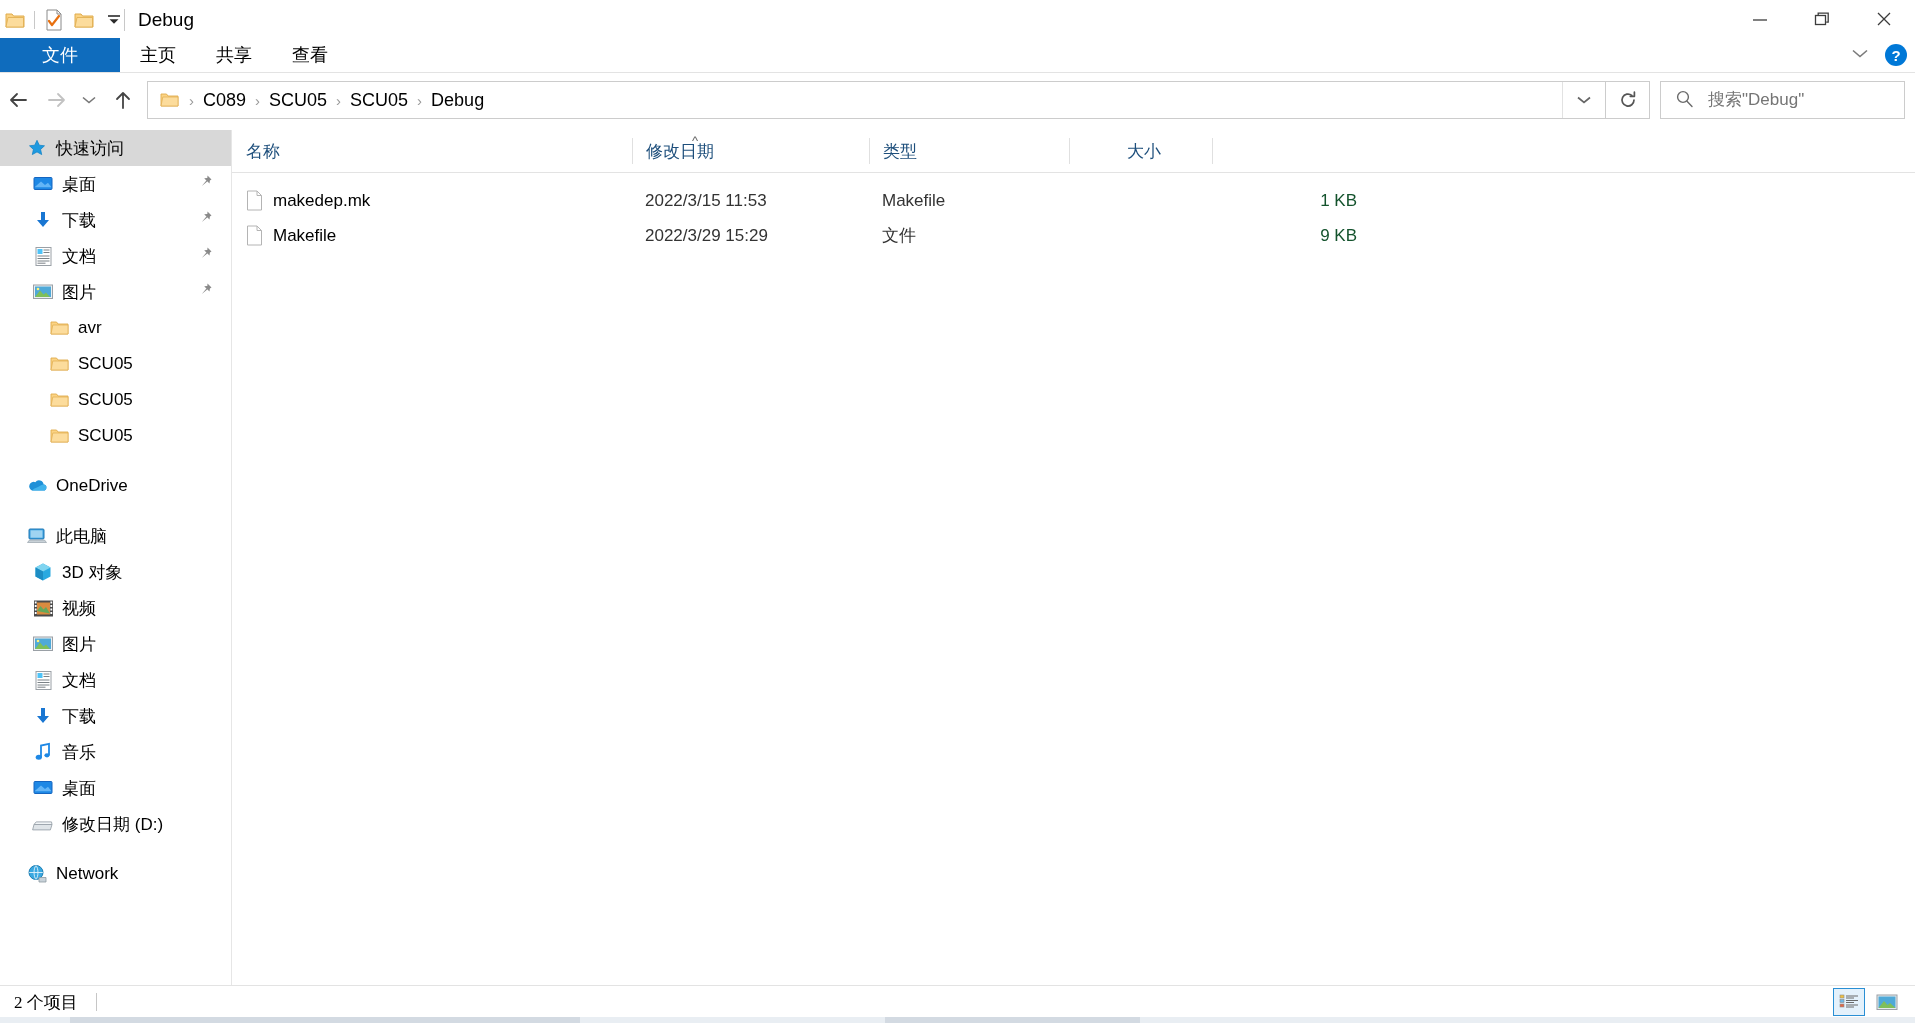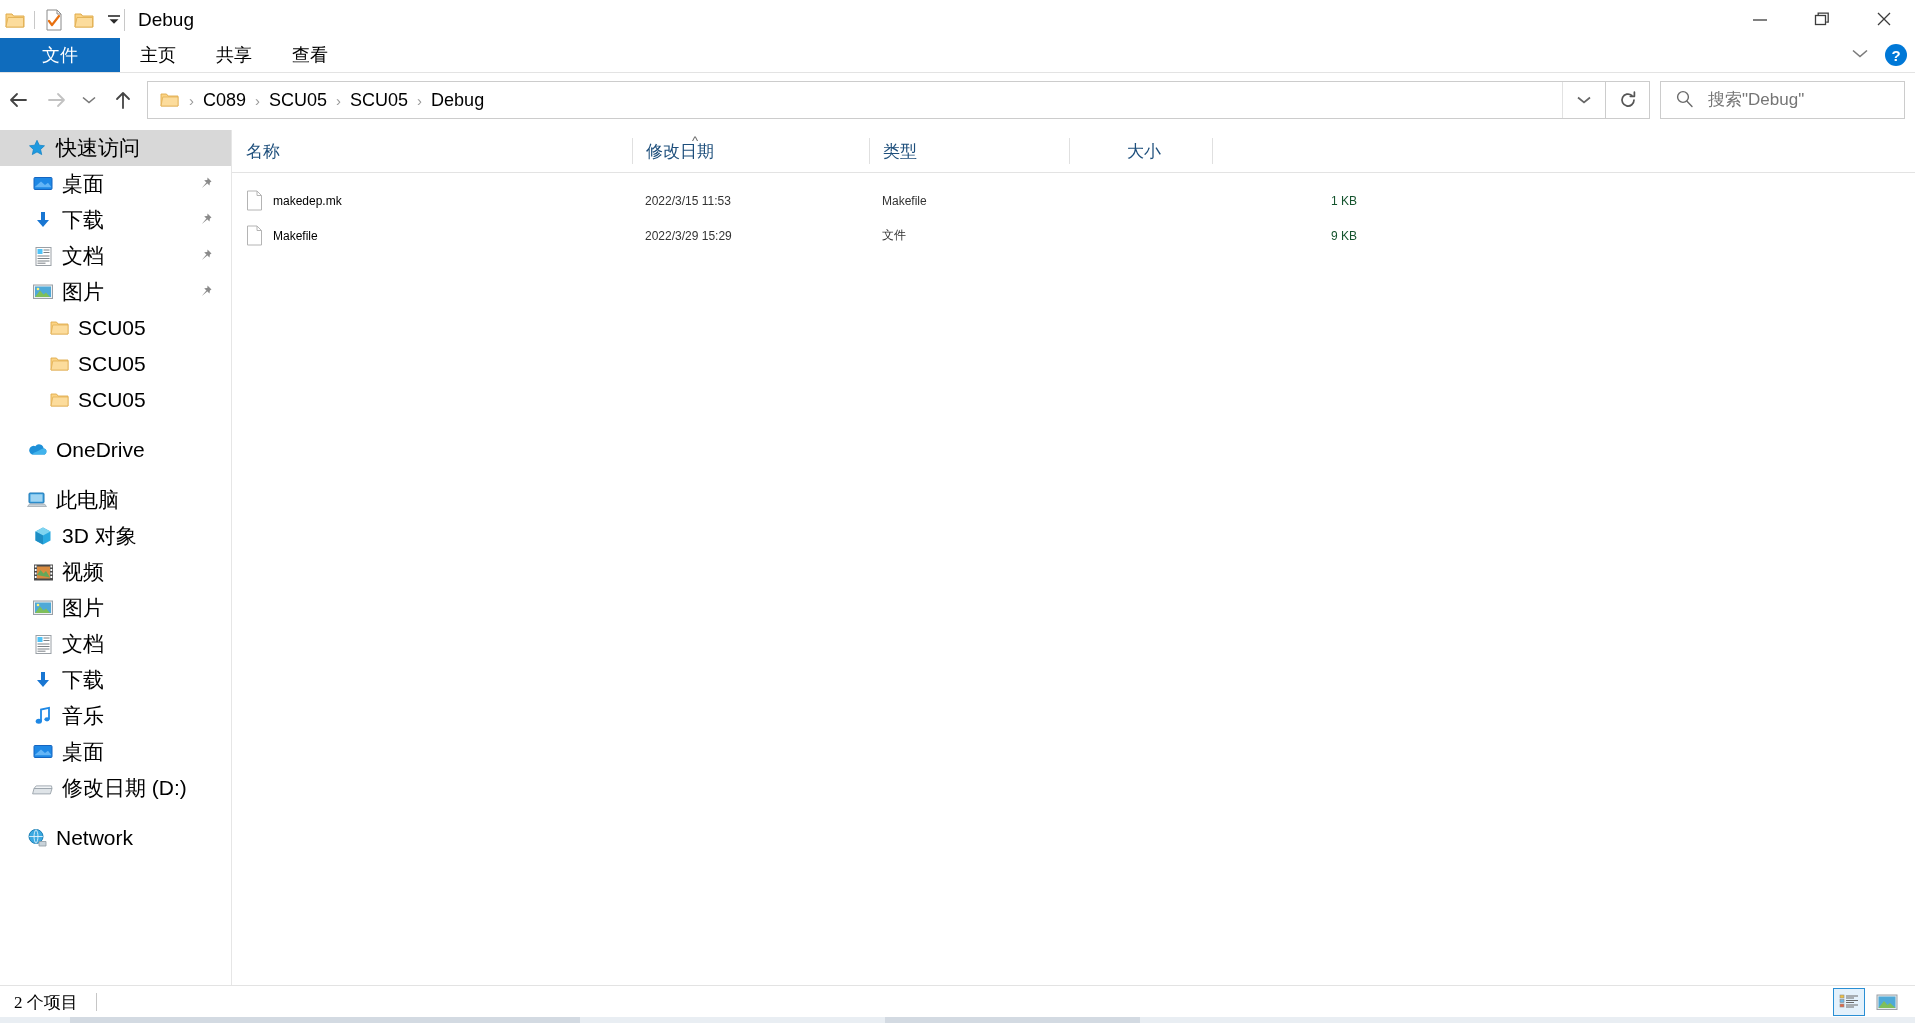--- a/index.html
+++ b/index.html
@@ -50,39 +50,39 @@
   .addr-right{margin-left:auto;display:flex;align-items:center;height:100%;}
   .addr-ico{width:42px;height:36px;display:flex;align-items:center;justify-content:center;border-left:1px solid #e2e2e2;}
   .refreshbtn{width:44px;height:38px;display:flex;align-items:center;justify-content:center;
               border:1px solid #cccccc;border-left:none;box-sizing:border-box;background:#fff;}
   .searchbox{width:245px;height:38px;margin-left:10px;margin-right:10px;border:1px solid #cccccc;background:#fff;
              display:flex;align-items:center;padding-left:14px;box-sizing:border-box;gap:12px;}
   .search-ph{font-size:17px;color:#555;}
 
   
   .sidebar{position:absolute;left:0;top:130px;width:231px;height:855px;background:#fff;overflow:hidden;}
-  .sb-item{height:36px;display:flex;align-items:center;padding-left:8px;box-sizing:border-box;position:relative;font-size:21px;color:#000;}
+  .sb-item{height:36px;display:flex;align-items:center;padding-left:8px;box-sizing:border-box;position:relative;font-size:17px;color:#000;}
   .sb-item.sel{background:#d8d8d8;}
   .sb-ico{width:26px;min-width:26px;height:22px;display:flex;align-items:center;justify-content:center;margin-right:6px;}
   .sb-label{white-space:nowrap;}
   .pin{position:absolute;right:18px;top:50%;transform:translateY(-50%);}
   .indent-0{padding-left:24px;}
   .indent-1{padding-left:30px;}
   .indent-2{padding-left:46px;}
   .gap{height:14px;}
   .sb-divider{width:1px;position:absolute;left:231px;top:130px;height:855px;background:#e6e6e6;}
 
   
   .content{position:absolute;left:232px;top:130px;width:1683px;height:855px;background:#fff;}
   .colhead{position:relative;height:42px;border-bottom:1px solid #e3e3e3;}
   .col{position:absolute;top:0;height:42px;display:flex;align-items:center;font-size:17px;color:#1e4f7c;}
   .col .cl{padding-left:14px;}
   .col-sep{position:absolute;top:8px;width:1px;height:26px;background:#e0e0e0;}
   .sortcaret{position:absolute;left:460px;top:3px;color:#666;font-size:13px;}
-  .row{position:relative;height:33px;display:flex;align-items:center;font-size:12px;color:#000;}
+  .row{position:relative;height:33px;display:flex;align-items:center;font-size:17px;color:#000;}
   .cell{position:absolute;display:flex;align-items:center;white-space:nowrap;}
   .cell.name{left:14px;gap:10px;}
   .cell.date{left:413px;color:#333;}
   .cell.type{left:650px;color:#333;}
   .cell.size{left:1020px;width:105px;justify-content:flex-end;color:#14532d;}
   .fileicon{width:17px;height:21px;}
 
   
   .statusbar{position:absolute;left:0;top:985px;width:1915px;height:32px;background:#fff;border-top:1px solid #e3e3e3;
              display:flex;align-items:center;font-family:Liberation Serif, serif;}
@@ -306,20 +306,29 @@
       </svg>
     </span>
     <span class="sb-label">图片</span>
     <span class="pin">
       <svg width="15" height="15" viewBox="0 0 15 15">
         <path d="M9.5 1.5l4 4-1.6 1-.4 3.1-3.1-3.1-4.6 5.5 5.5-4.6L6.2 4.3l3.1-.4z" fill="#8a8a8a"></path>
       </svg>
     </span>
   </div>
 
+  <div class="sb-item indent-2">
+    <span class="sb-ico">
+      <svg width="19" height="16" viewBox="0 0 19 16">
+        <path d="M1 2h5.5l1.5 2H18v10H1z" fill="#fbd384" stroke="#e0ac4d" stroke-width="0.9"></path>
+        <path d="M2.8 5h15.2v9H1z" fill="#fcdc9c" stroke="#e0ac4d" stroke-width="0.7"></path>
+      </svg>
+    </span>
+    <span class="sb-label">avr</span>
+  </div>
 
   <div class="sb-item indent-2">
     <span class="sb-ico">
       <svg width="19" height="16" viewBox="0 0 19 16">
         <path d="M1 2h5.5l1.5 2H18v10H1z" fill="#fbd384" stroke="#e0ac4d" stroke-width="0.9"></path>
         <path d="M2.8 5h15.2v9H1z" fill="#fcdc9c" stroke="#e0ac4d" stroke-width="0.7"></path>
       </svg>
     </span>
     <span class="sb-label">SCU05</span>
   </div>

